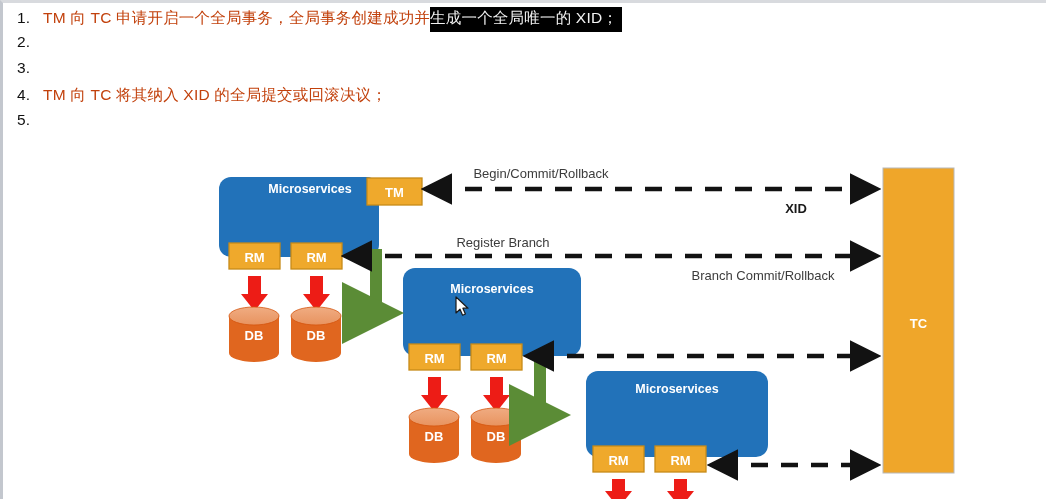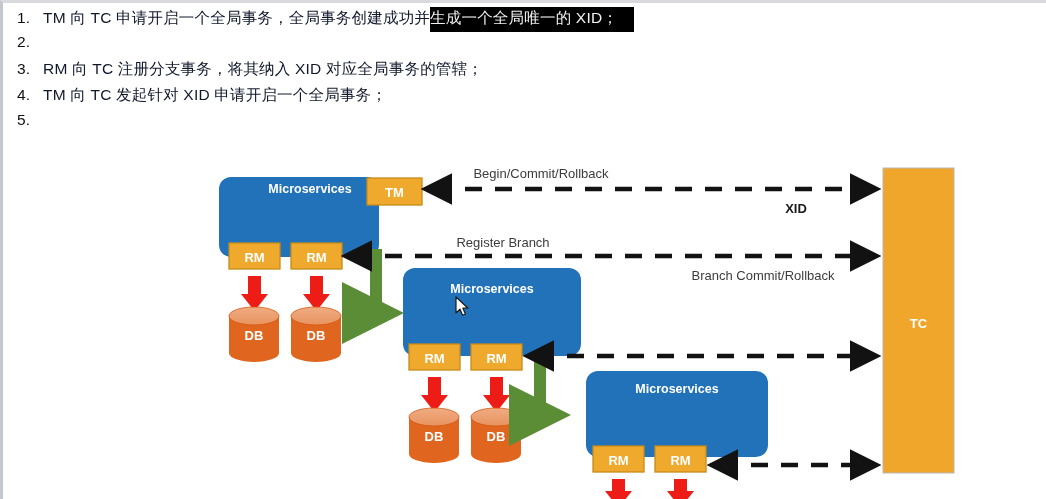--- a/index.html
+++ b/index.html
@@ -25,24 +25,24 @@
     display:flex;align-items:baseline;
     height:26px;
     font-size:15.5px;color:#101010;
     letter-spacing:.2px;
     white-space:nowrap;
   }
   .li-num{
     width:26px;flex:0 0 26px;text-align:left;
     font-size:15.5px;color:#101010;
   }
-  .li-text{color:#0f172a;}
+  .li-text{color:#c2410c;}
   .sel{
     background:#000000;color:#f2f2f2;
-    padding:1px 16px 3px 0;
+    padding:1px 4px 3px 0;
   }
 
   
   .diagram{position:absolute;left:0;top:0;width:1046px;height:499px;}
   .diagram svg{display:block;}
 
   .cursor{position:absolute;left:452px;top:293px;width:16px;height:22px;}
 </style>
 </head>
 <body>
@@ -56,26 +56,25 @@
       <span class="li-text">TM 向 TC 申请开启一个全局事务，全局事务创建成功并</span>
         <span class="sel">生成一个全局唯一的 XID；</span>
     </div>
 
     <div class="li">
       <span class="li-num">2.</span>
     </div>
 
     <div class="li">
       <span class="li-num">3.</span>
-      <span class="li-text">RM 向 TC 注册分支事务，将其纳入 XID 对应全局事务的管辖；</span>
     </div>
 
     <div class="li">
       <span class="li-num">4.</span>
-      <span class="li-text">TM 向 TC 发起针对 XID 申请开启一个全局事务；</span>
+      <span class="li-text">TM 向 TC 将其纳入 XID 的全局提交或回滚决议；</span>
     </div>
 
     <div class="li">
       <span class="li-num">5.</span>
     </div>
 
   </div>
 
   <div class="diagram">
   <svg width="1046" height="499" viewBox="0 0 1046 499" xmlns="http://www.w3.org/2000/svg">

